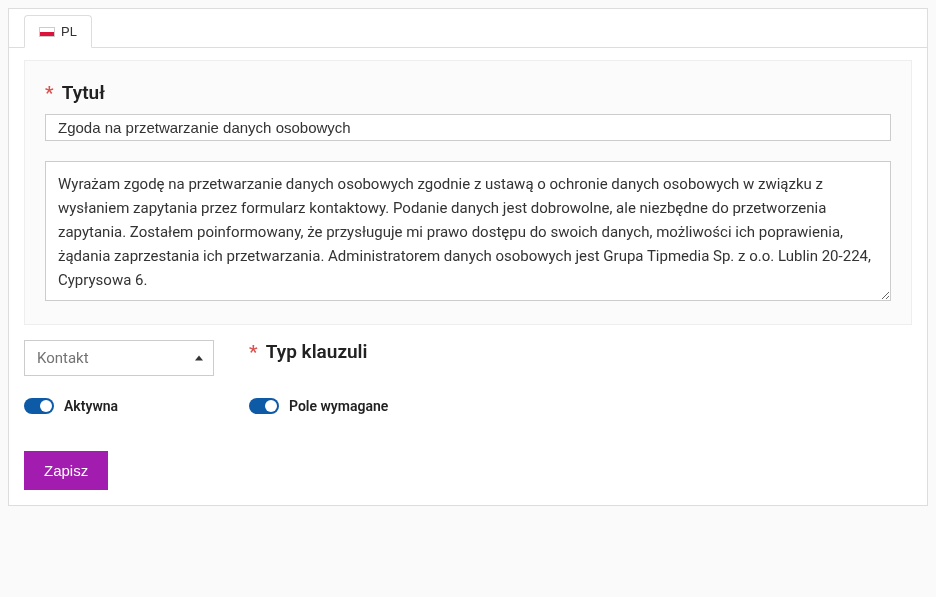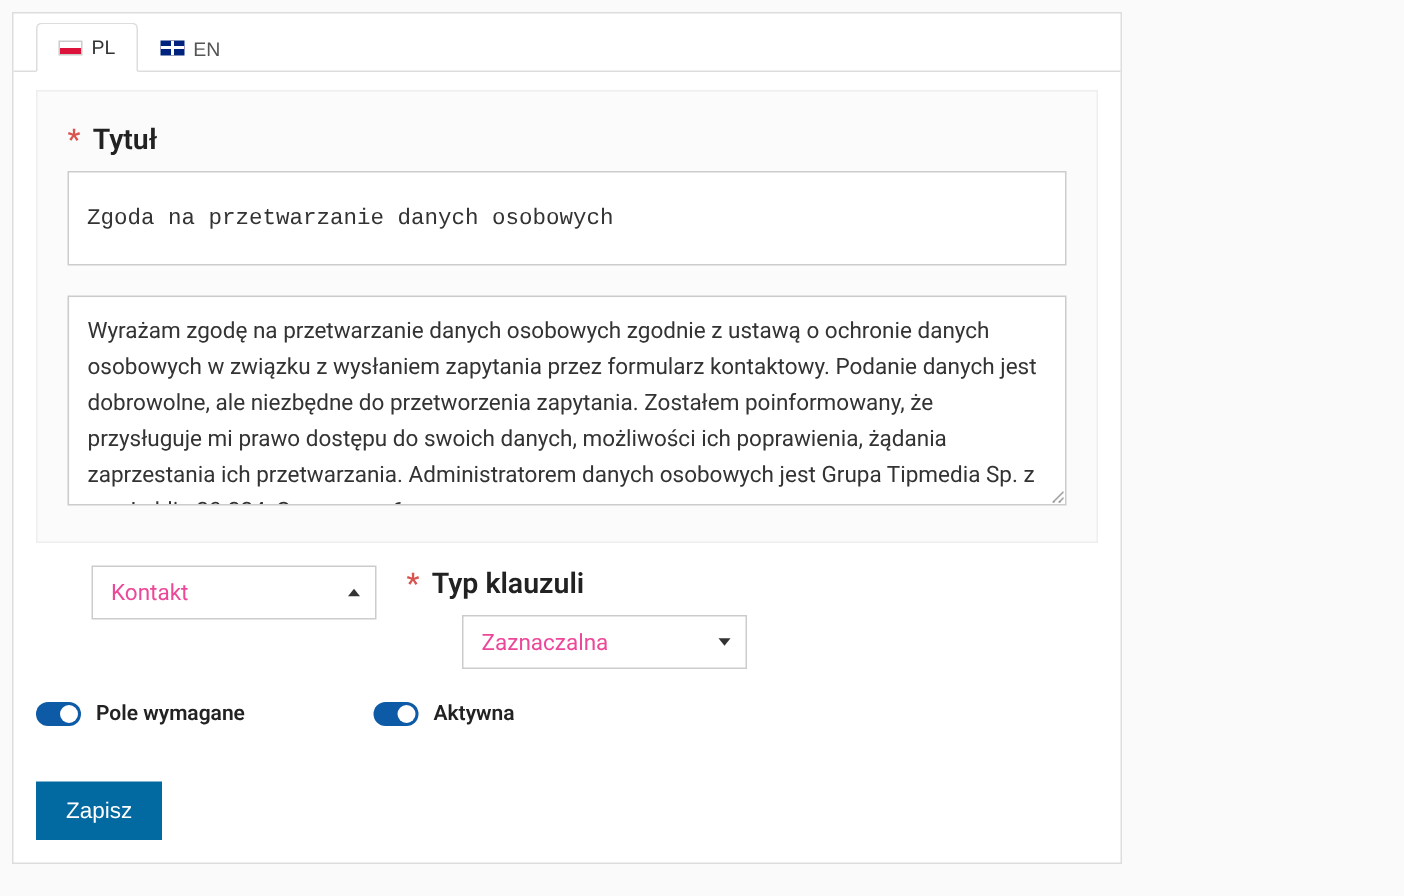--- a/index.html
+++ b/index.html
@@ -7,21 +7,21 @@
       font-family: -apple-system, BlinkMacSystemFont, "Segoe UI", Roboto, Arial, sans-serif;
       background: #fafafa;
       color: #333;
       font-size: 14px;
       padding: 8px;
     }
     .container {
       background: #fff;
       border: 1px solid #ddd;
       padding: 0;
-      width: 740px;
+      width: 920px;
     }
     .tabs {
       display: flex;
       border-bottom: 1px solid #ddd;
       margin-bottom: 0;
       padding-left: 15px;
       padding-top: 6px;
     }
     .tab {
       padding: 8px 14px;
@@ -82,24 +82,24 @@
     .label {
       display: block;
       font-weight: 600;
       margin-bottom: 10px;
       font-size: 19px;
       color: #222;
     }
     .required { color: #d9534f; margin-right: 4px; }
     .input-text {
       width: 100%;
-      padding: 22px 12px;
-      border: 1px solid #ccc;
-      font-size: 15px;
-      font-family: Liberation Mono, monospace;
+      padding: 4px 12px;
+      border: 1px solid #ccc;
+      font-size: 15px;
+      font-family: Liberation Sans, sans-serif;
       color: #333;
       background: #fff;
     }
     .input-textarea {
       width: 100%;
       padding: 10px 12px;
       border: 1px solid #ccc;
       font-size: 15px;
       font-family: inherit;
       color: #333;
@@ -115,23 +115,22 @@
       margin-bottom: 22px;
     }
     .col { flex: 0 0 205px; }
     .combobox {
       position: relative;
       border: 1px solid #ccc;
       padding: 8px 30px 8px 12px;
       background: #fff;
       cursor: pointer;
       font-size: 15px;
-      color: #ec4899;
+      color: #737373;
       width: 190px;
-      margin-left: 37px;
     }
     .combobox .arrow-up {
       position: absolute;
       right: 10px;
       top: 50%;
       transform: translateY(-50%);
       width: 0; height: 0;
       border-left: 4px solid transparent;
       border-right: 4px solid transparent;
       border-bottom: 5px solid #333;
@@ -174,41 +173,37 @@
     }
     .toggle-label {
       font-weight: 600;
       font-size: 14px;
       color: #222;
     }
     .footer {
       padding: 15px;
     }
     .btn-save {
-      background: #0369a1;
+      background: #a21caf;
       color: #fff;
       border: none;
       padding: 11px 20px;
       font-size: 15px;
       cursor: pointer;
     }
   </style>
 </head>
 <body>
 
 <div class="container">
 
   <div class="tabs">
     <button class="tab active">
       <span class="flag-pl"></span>
       <span>PL</span>
-    </button>
-    <button class="tab">
-      <span class="flag-en"></span>
-      <span>EN</span>
     </button>
   </div>
 
   <div class="tab-content">
     <div class="field">
       <label class="label">
         <span class="required">*</span>
         <span>Tytuł</span>
       </label>
       <input type="text" class="input-text" value="Zgoda na przetwarzanie danych osobowych" style="">
@@ -224,35 +219,31 @@
       <div class="combobox">
         <span>Kontakt</span>
         <span class="arrow-up"></span>
       </div>
     </div>
     <div class="col">
       <label class="label">
         <span class="required">*</span>
         <span>Typ klauzuli</span>
       </label>
-      <div class="combobox">
-        <span>Zaznaczalna</span>
-        <span class="arrow-down"></span>
-      </div>
     </div>
   </div>
 
   <div class="toggle-row">
     <div class="toggle-col">
       <div class="toggle"></div>
-      <span class="toggle-label">Pole wymagane</span>
+      <span class="toggle-label">Aktywna</span>
     </div>
     <div class="toggle-col">
       <div class="toggle"></div>
-      <span class="toggle-label">Aktywna</span>
+      <span class="toggle-label">Pole wymagane</span>
     </div>
   </div>
 
   <div class="footer">
     <button class="btn-save">Zapisz</button>
   </div>
 
 </div>
 
 </body></html>

